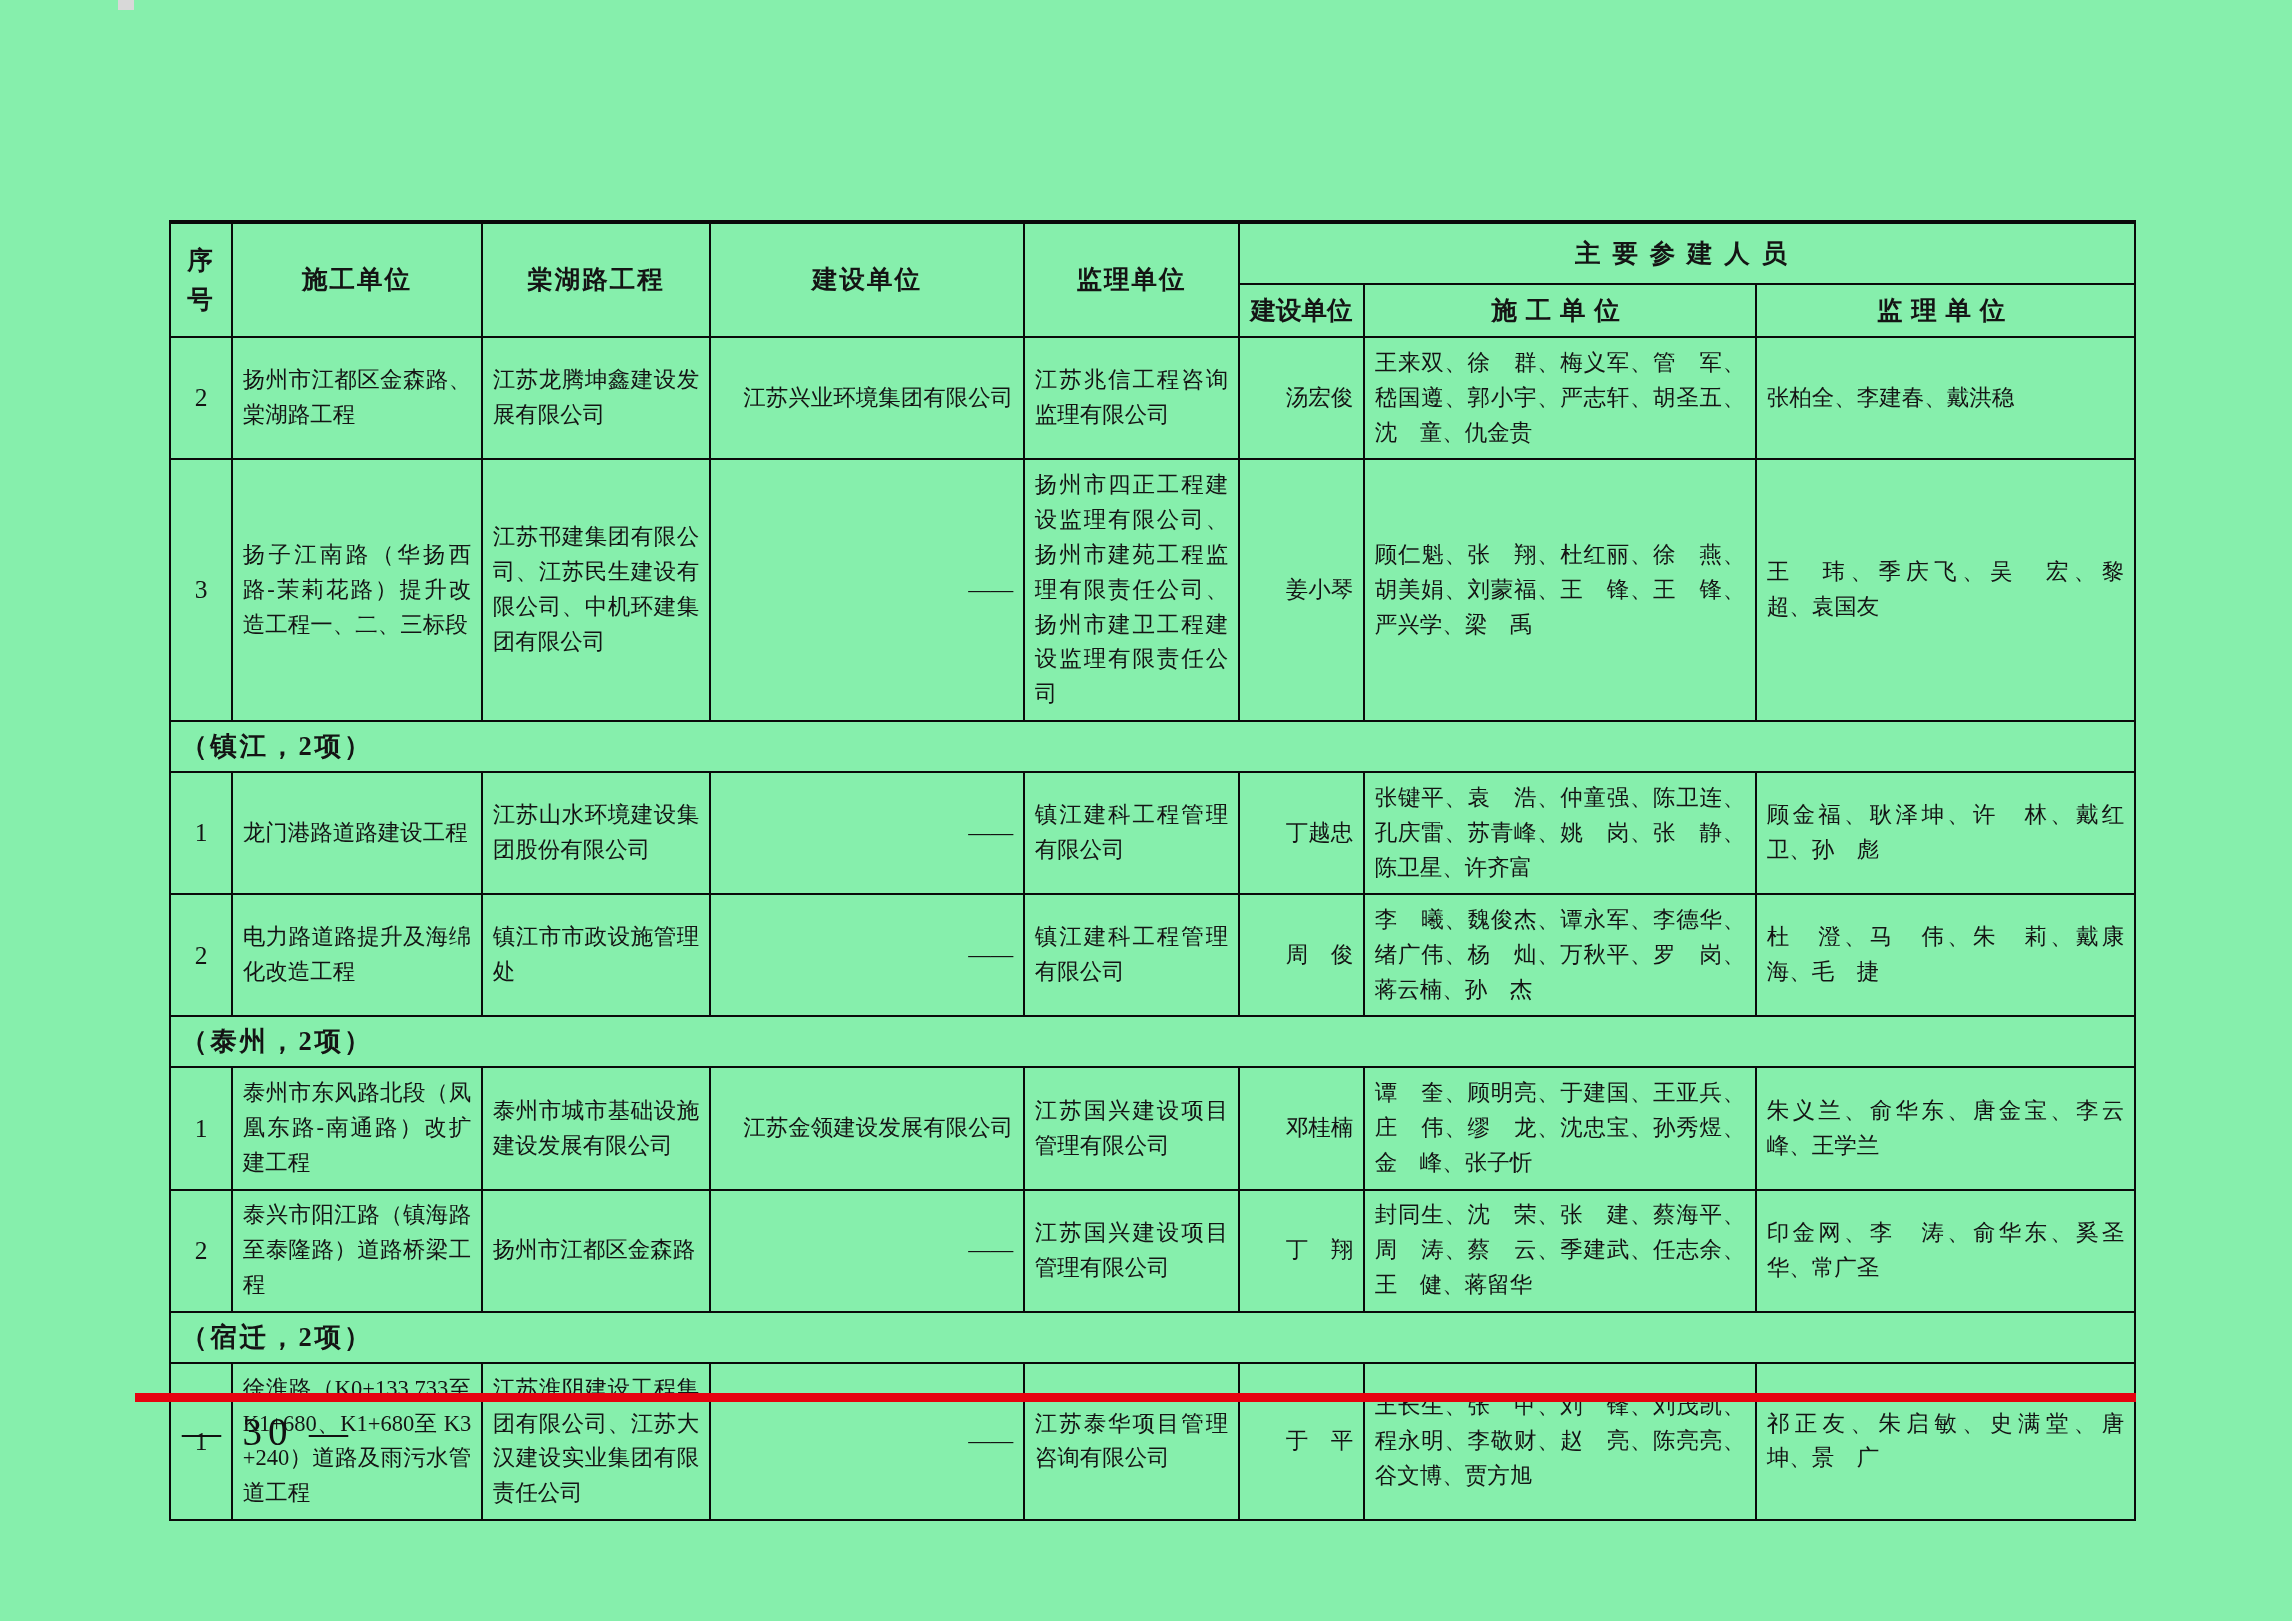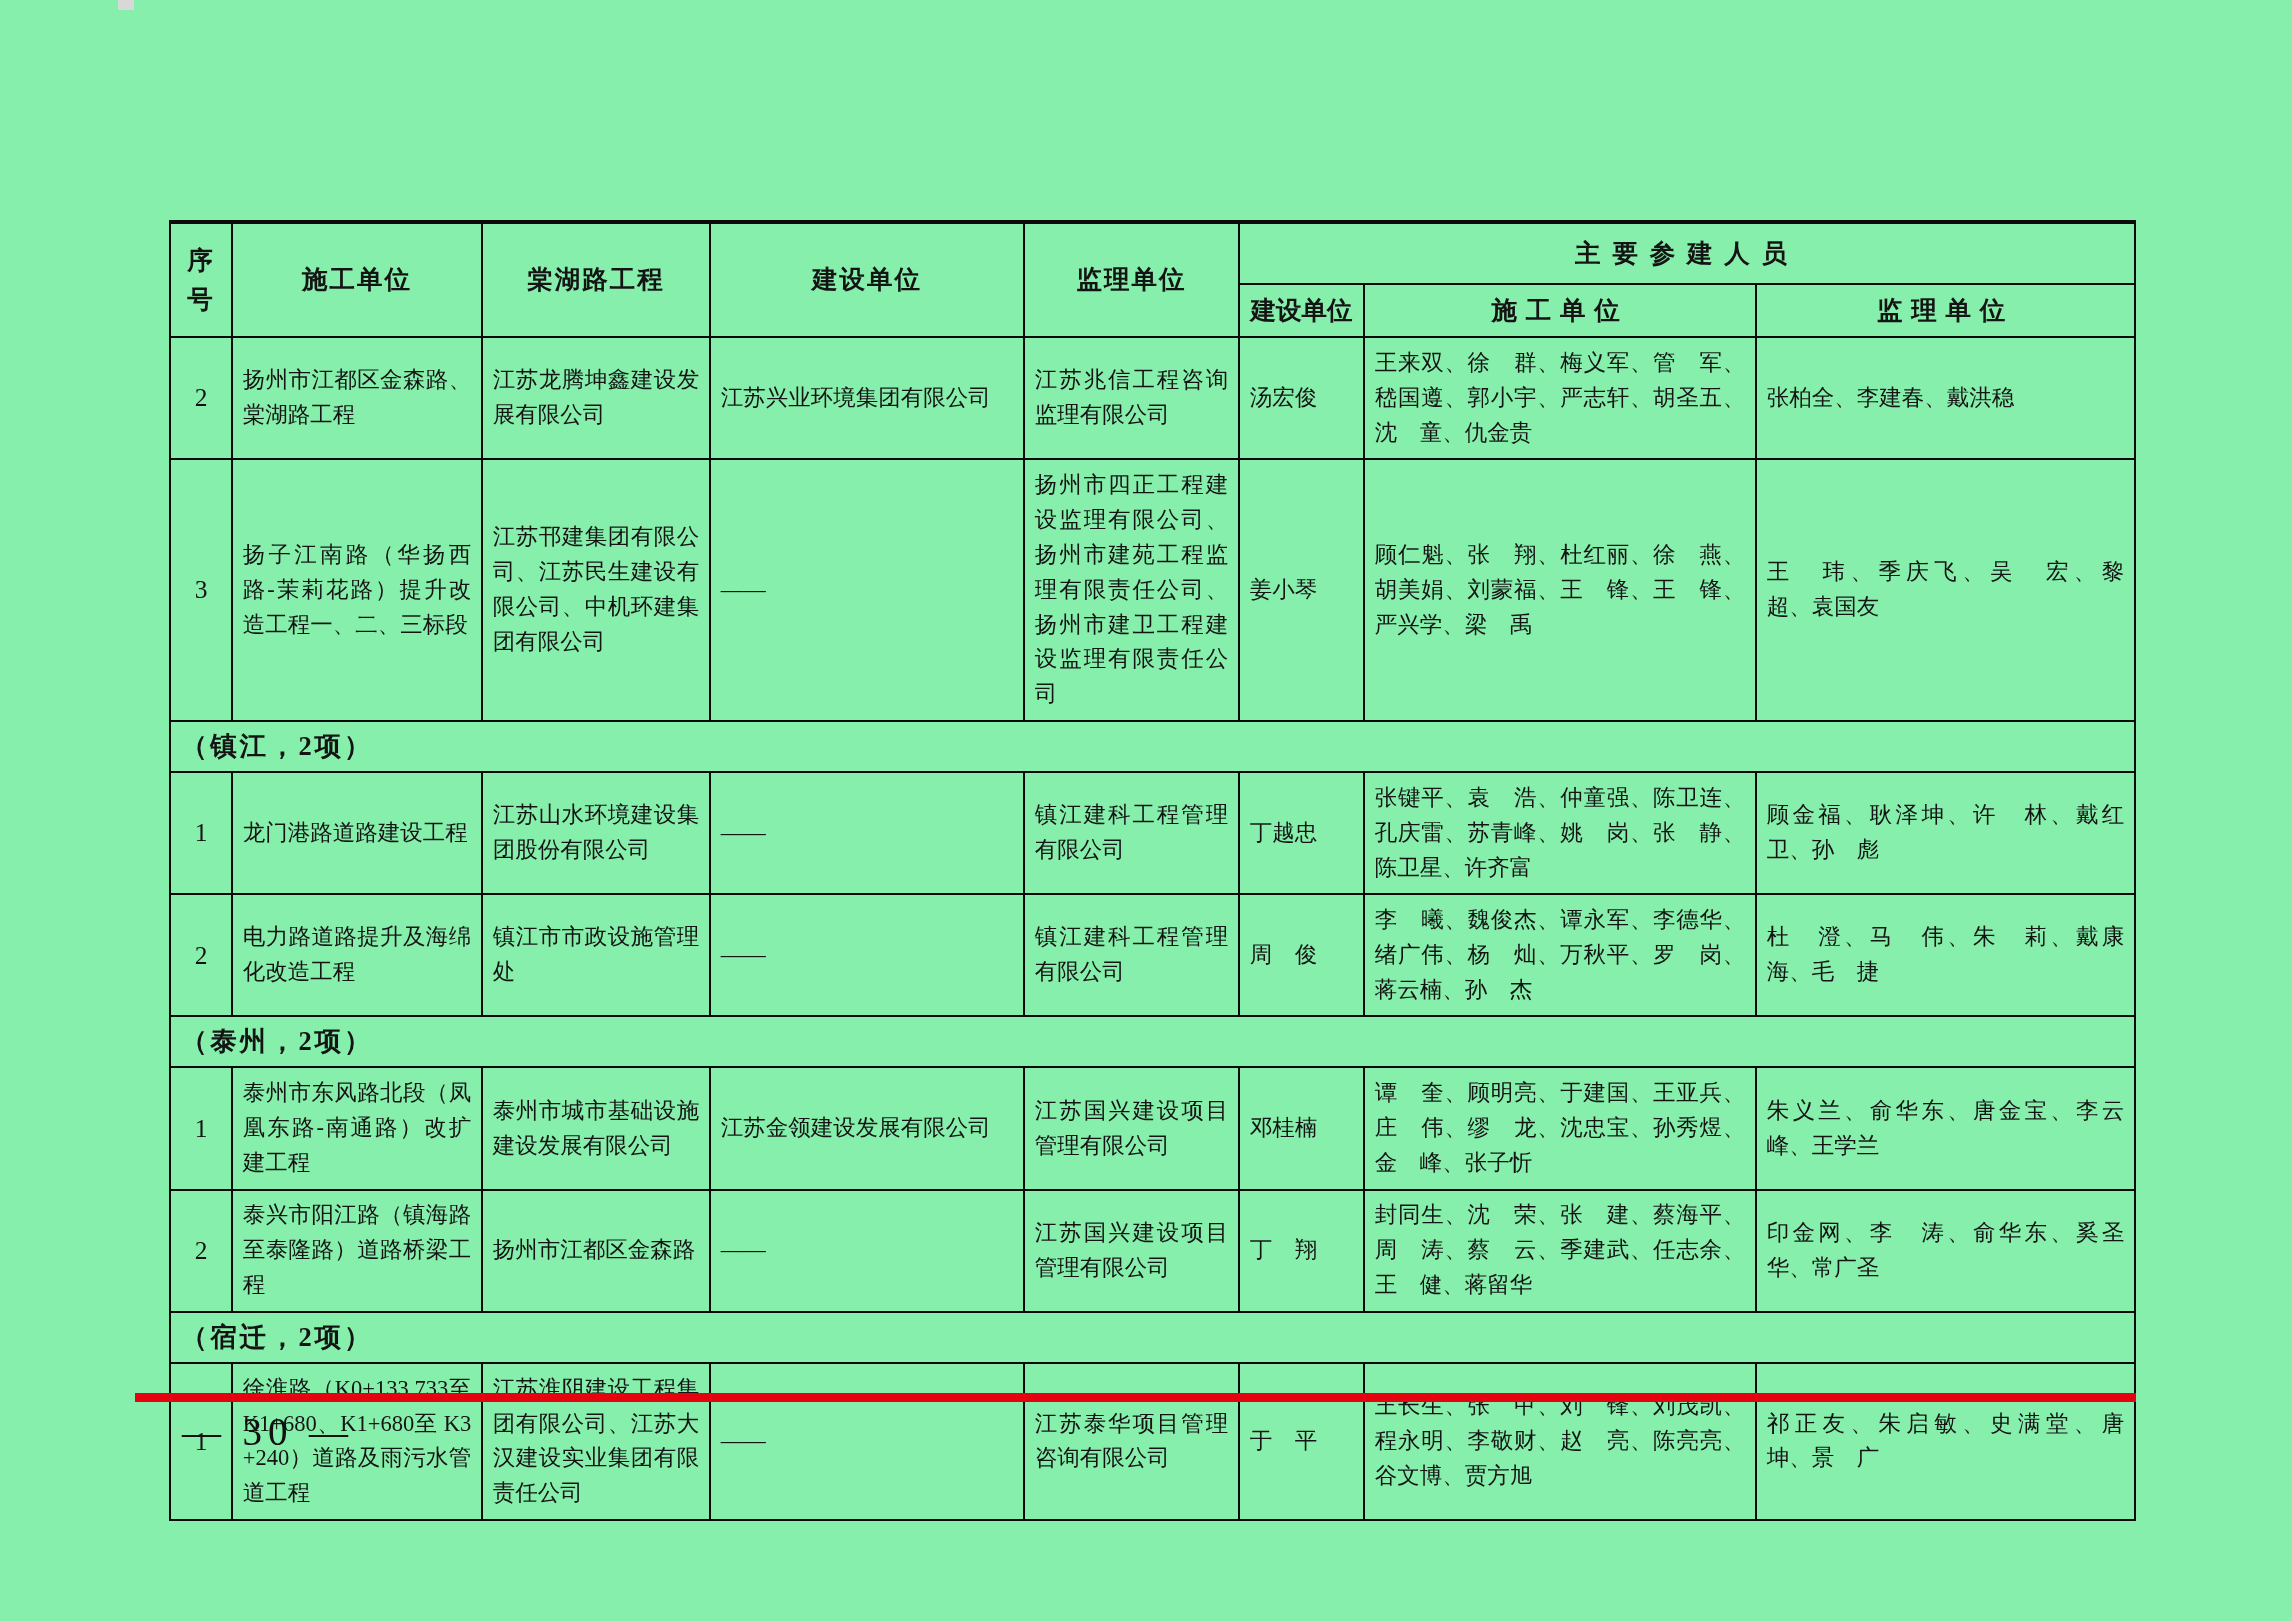--- a/index.html
+++ b/index.html
@@ -40,21 +40,21 @@
   }
   th.th-main-personnel { letter-spacing: 11.8px; height: 47px; }
   th.th-construction-unit, th.th-supervision-unit-personnel { letter-spacing: 8.8px; }
   th.th-index, th.th-project-name, th.th-declaring-unit,
   th.th-participating-unit, th.th-supervision-unit { letter-spacing: 2px; }
   td.cell-index { text-align: center; font-size: 25.5px; font-family: "Liberation Serif", serif; }
   td.cell-project-name, td.cell-declaring-unit, td.cell-supervision-unit,
   td.cell-construction-personnel, td.cell-supervision-personnel {
     text-align: justify; text-justify: inter-character;
   }
-  td.cell-participating-unit, td.cell-builder-personnel { text-align: left; margin-left: 28px; }
+  td.cell-participating-unit, td.cell-builder-personnel { text-align: right; margin-left: 28px; }
   tr.section-row td {
     text-align: left;
     font-weight: bold;
     font-size: 26.5px;
     height: 45px;
     padding: 2px 9.8px;
     letter-spacing: 2.9px;
   }
   .red-line {
     position: absolute;

